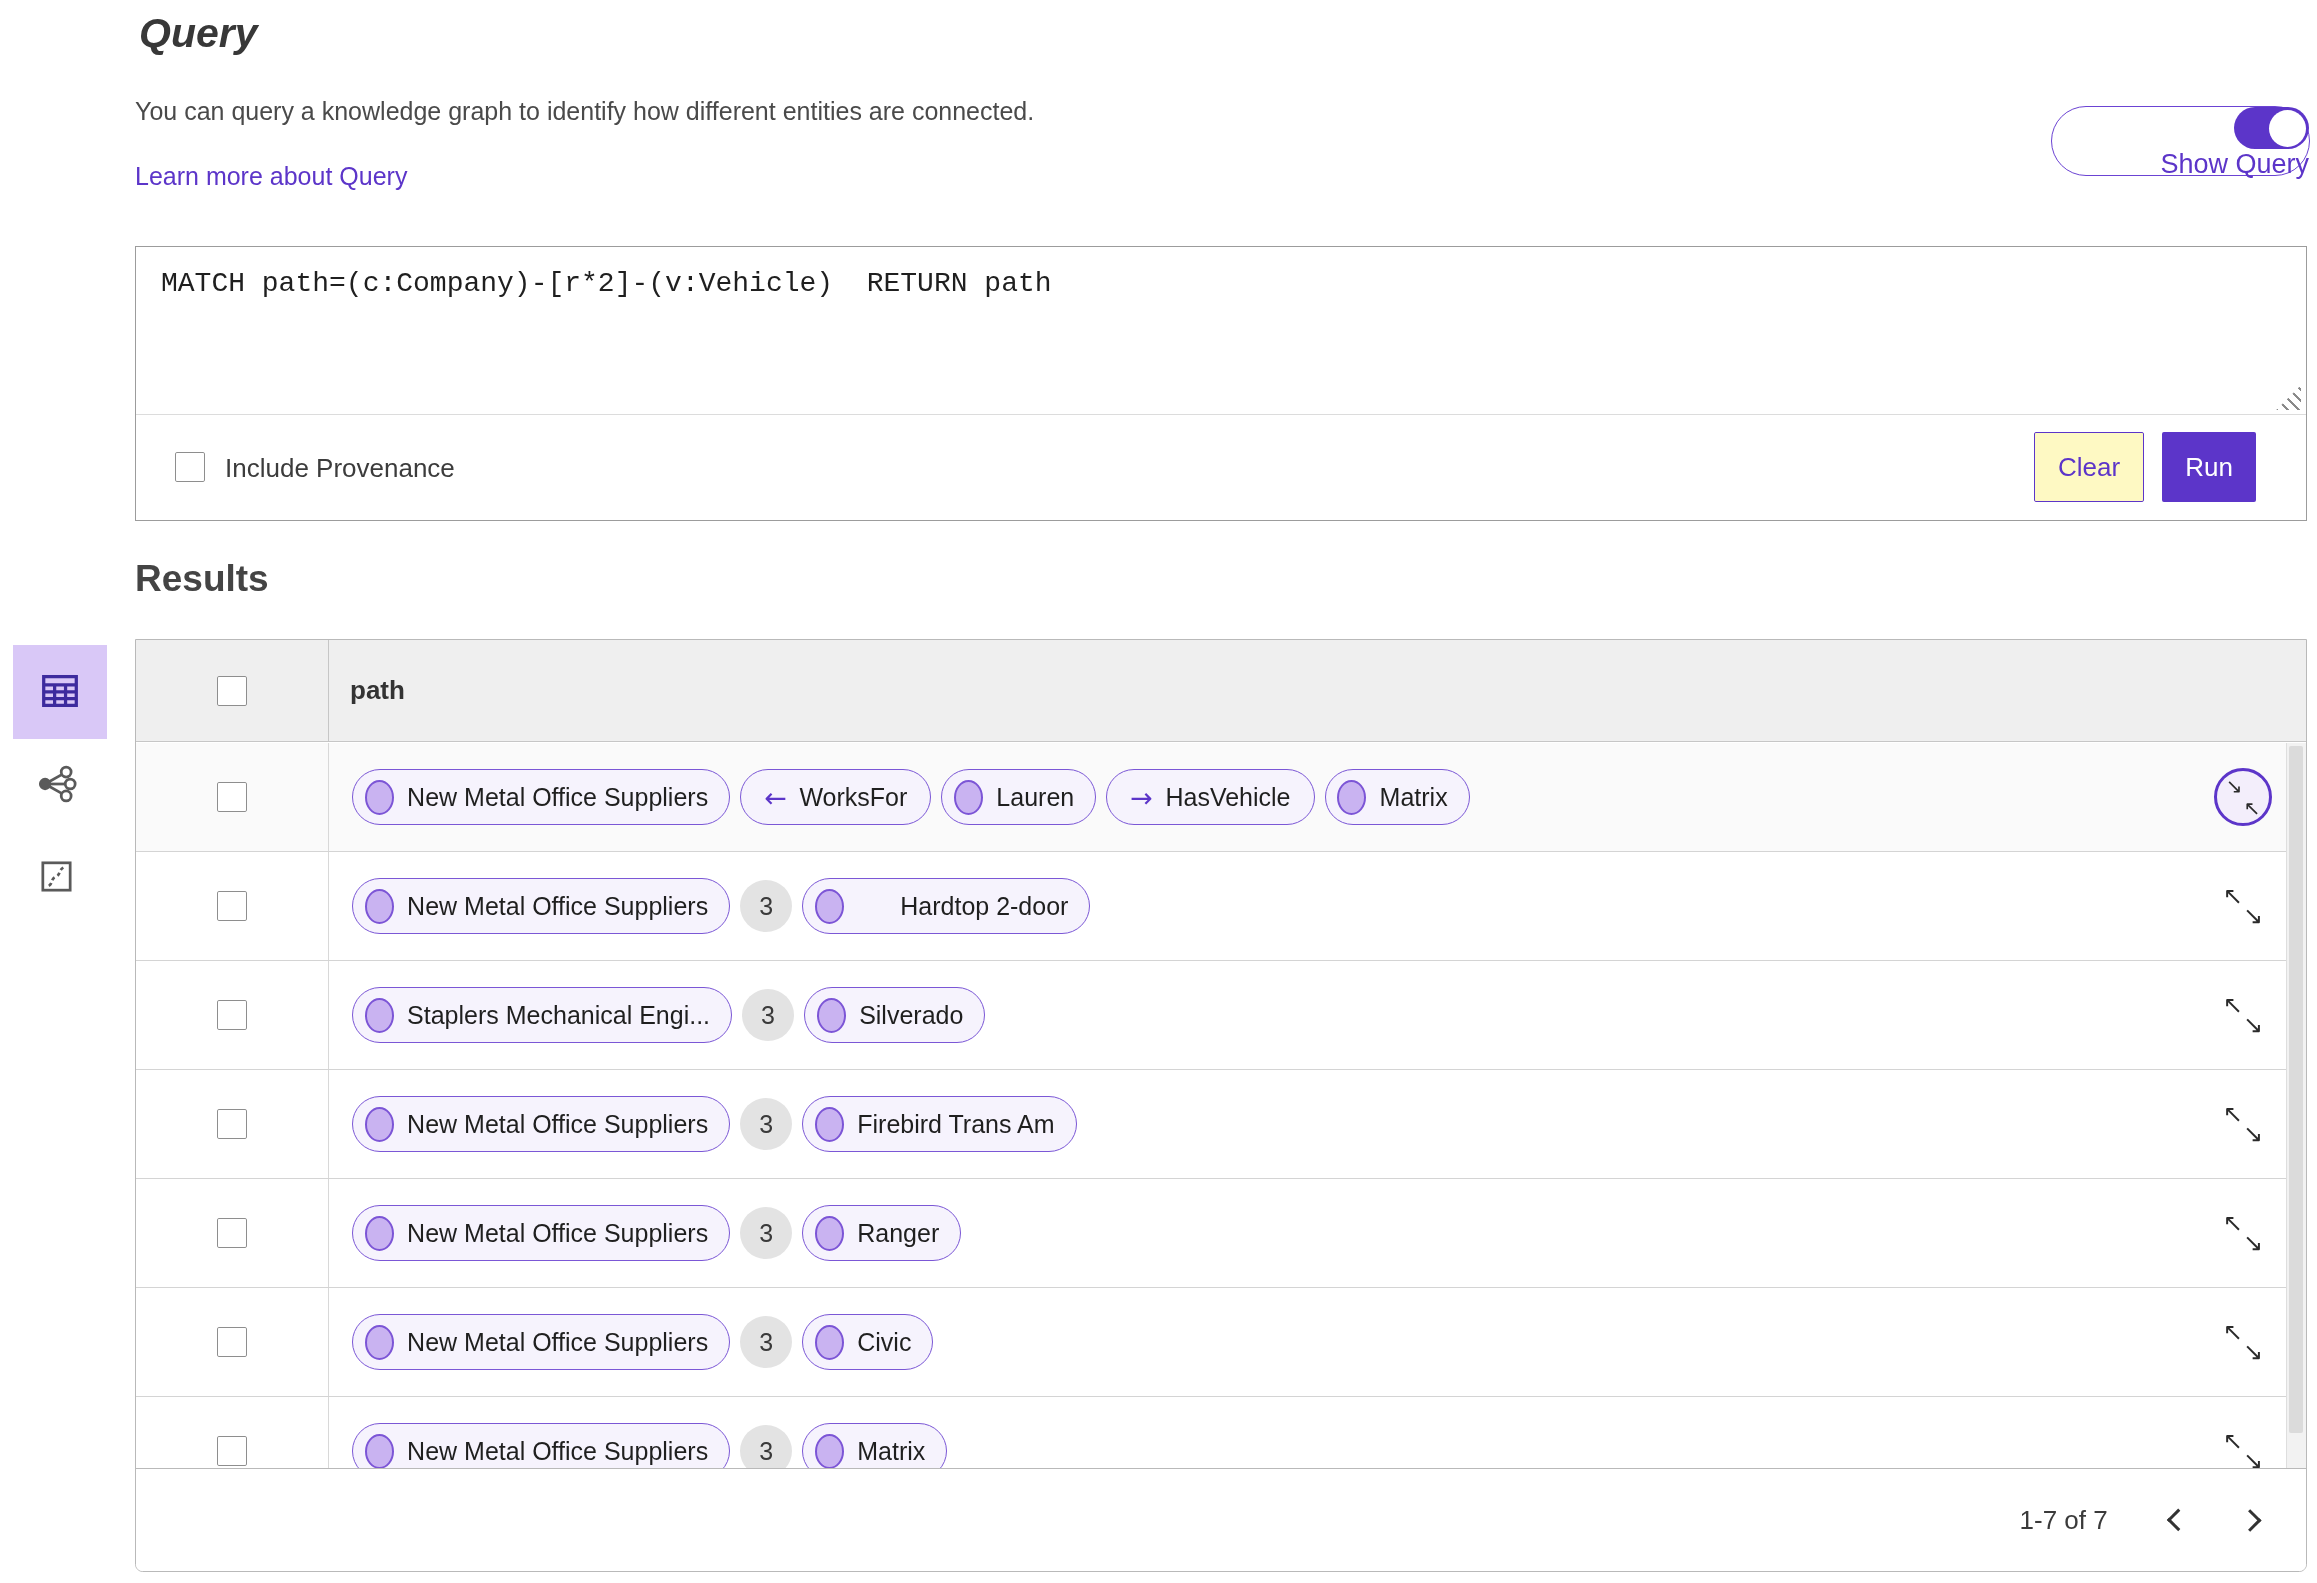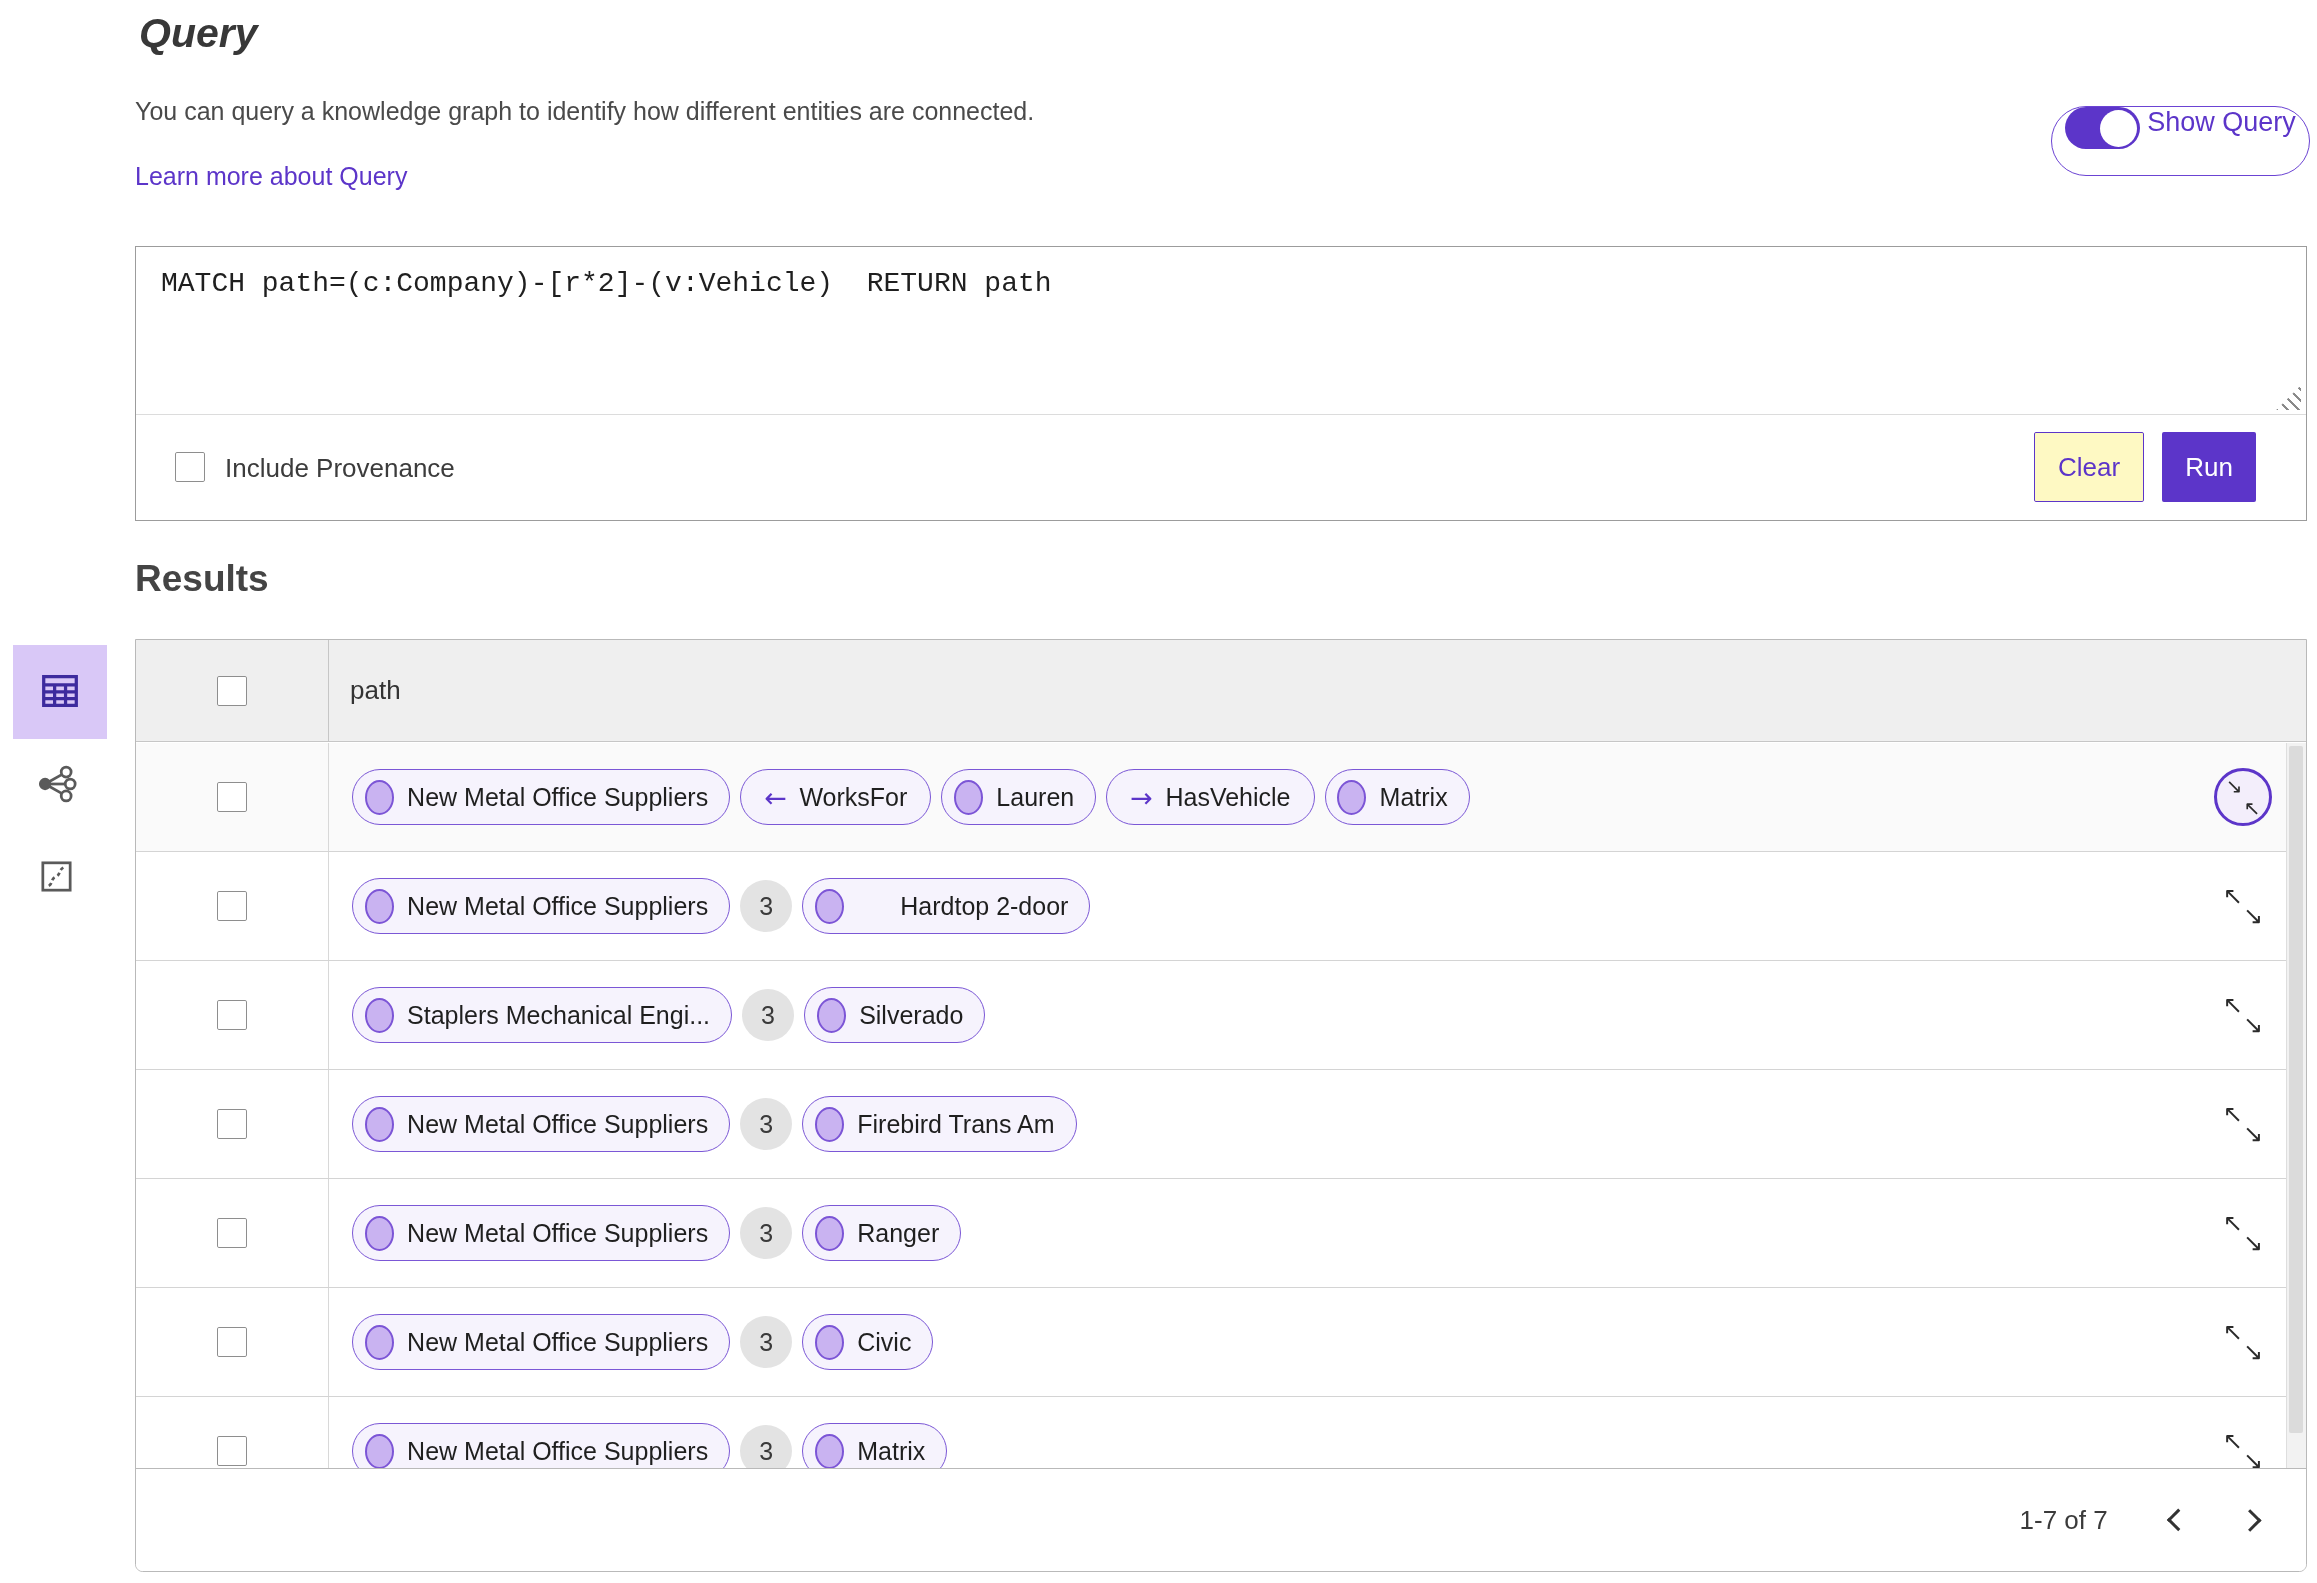--- a/index.html
+++ b/index.html
@@ -9,21 +9,21 @@
   *{margin:0;padding:0;box-sizing:border-box;}
   html,body{background:#fff;}
   .canvas{position:relative;width:2317px;height:1583px;background:#fff;
     font-family:"Liberation Sans",sans-serif;overflow:hidden;}
 
   
   .page-title{position:absolute;left:139px;top:9.7px;font-size:41px;font-weight:700;color:#383838;font-style:italic;}
   .page-desc{position:absolute;left:135px;top:97px;font-size:25px;color:#4A4A4A;}
   .learn-link{position:absolute;left:135px;top:162px;font-size:25px;color:var(--accent);cursor:pointer;text-decoration:none;}
   .toggle-pill{position:absolute;left:2051px;top:106px;width:259px;height:70px;border:1.9px solid #6B43D3;
-    border-radius:37px;background:#fff;display:flex;align-items:flex-start;padding-left:12.6px;cursor:pointer;}
+    border-radius:37px;background:#fff;display:flex;align-items:flex-end;padding-left:12.6px;cursor:pointer;flex-direction:column;}
   .switch{width:75px;height:42px;background:var(--accent);border-radius:21px;position:relative;flex:0 0 auto;}
   .knob{position:absolute;right:2.9px;top:2.9px;width:37px;height:37px;background:#fff;border-radius:50%;}
   .toggle-label{font-size:27px;color:var(--accent);margin-left:7.7px;white-space:nowrap;}
 
   
   .qbox{position:absolute;left:135px;top:246px;width:2172px;height:275px;border:1px solid #9C9C9C;background:#fff;}
   .qtext{position:absolute;left:0;top:0;right:0;height:168px;padding:21px 25px;
     font-family:"Liberation Mono","DejaVu Sans Mono",monospace;font-size:28px;color:#1F1F1F;
     white-space:pre-wrap;border-bottom:1px solid #DCDCDC;cursor:text;}
   .resize{position:absolute;right:4.8px;top:138px;width:25px;height:25px;
@@ -44,21 +44,21 @@
   .rail-btn{position:absolute;background:transparent;border:none;display:flex;align-items:center;
     justify-content:center;cursor:pointer;}
   .rail-1{left:12.6px;top:645px;width:94px;height:94px;background:var(--sel-bg);}
   .rail-2{left:19.3px;top:755px;width:75px;height:60px;}
   .rail-3{left:19.3px;top:848px;width:75px;height:60px;}
 
   .table{position:absolute;left:135px;top:639px;width:2172px;height:933px;border:1px solid #B9B9B9;
     border-radius:0 0 7.7px 7.7px;background:#fff;overflow:hidden;}
   .thead{height:102px;background:var(--head-bg);border-bottom:1px solid #C6C6C6;display:flex;}
   .th-check{width:193px;border-right:1px solid #C6C6C6;display:flex;align-items:center;justify-content:center;}
-  .th-path{flex:1;display:flex;align-items:center;padding-left:21px;font-size:26px;font-weight:400;color:#333;}
+  .th-path{flex:1;display:flex;align-items:center;padding-left:21px;font-size:26px;font-weight:700;color:#333;}
   .tbody{position:absolute;top:103px;left:0;right:0;height:727px;overflow:hidden;}
   .trow{height:109px;display:flex;border-bottom:1px solid #D4D4D4;background:#fff;}
   .trow.hov{background:#FAFAFA;}
   .td-check{width:193px;border-right:1px solid #D8D8D8;display:flex;align-items:center;justify-content:center;flex:0 0 auto;}
   .td-path{flex:1;display:flex;align-items:center;padding-left:23px;gap:10px;min-width:0;overflow:hidden;}
   .td-exp{width:126px;display:flex;align-items:center;justify-content:center;flex:0 0 auto;}
 
   .pill{height:56px;border:1.9px solid var(--pill-border);border-radius:29px;background:var(--pill-bg);
     display:flex;align-items:center;padding:0 21px 0 11.6px;cursor:pointer;flex:0 0 auto;}
   .pill .lbl{font-size:25px;color:#1F1F1F;white-space:nowrap;}

